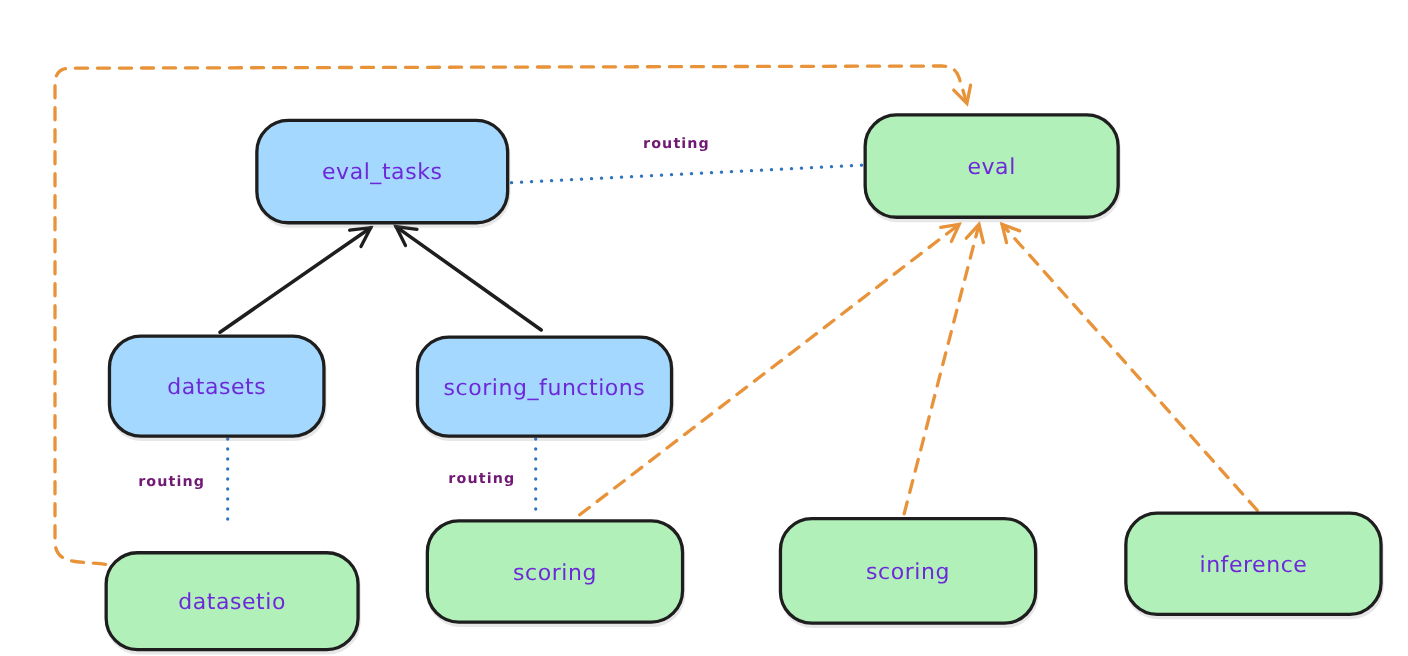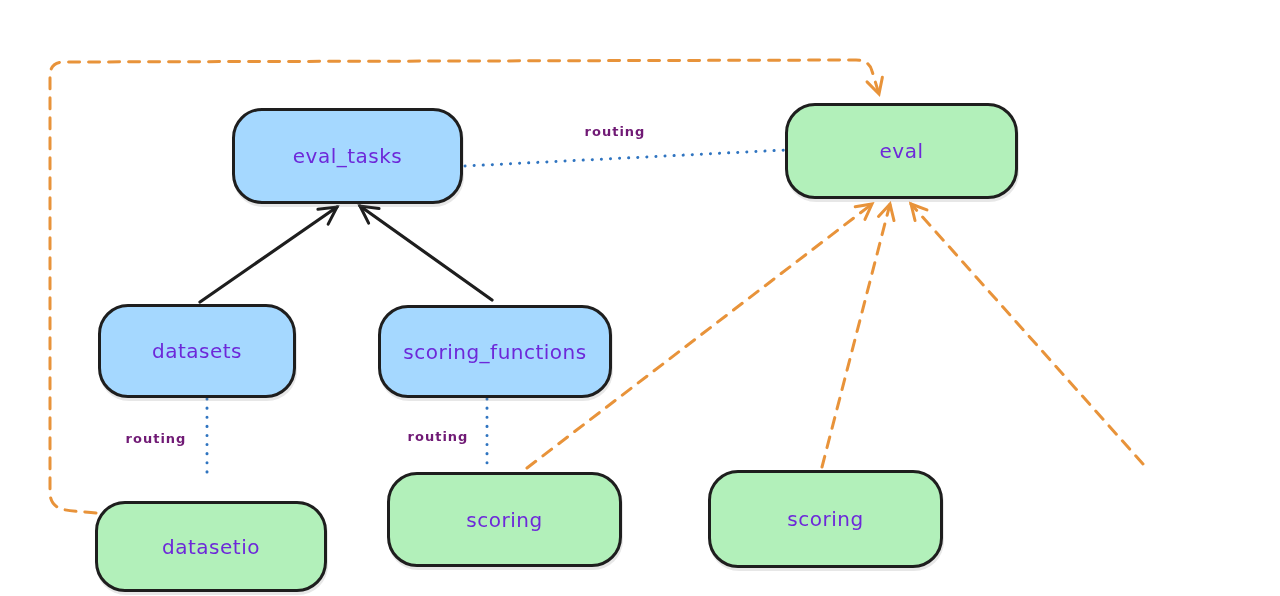--- a/index.html
+++ b/index.html
@@ -101,18 +101,21 @@
   </div>
 
   <div class="node green" style="left:387px; top:472px; width:235px; height:95px;">
     <span>scoring</span>
   </div>
 
   <div class="node green" style="left:708px; top:470px; width:235px; height:98px;">
     <span>scoring</span>
   </div>
 
+  <div class="node green" style="left:1022px; top:465px; width:235px; height:95px;">
+    <span>inference</span>
+  </div>
 
   <div class="edge-label" style="left:615px; top:131px;">routing</div>
   <div class="edge-label" style="left:156px; top:438px;">routing</div>
   <div class="edge-label" style="left:438px; top:436px;">routing</div>
 
 </div>
 
 </body></html>

